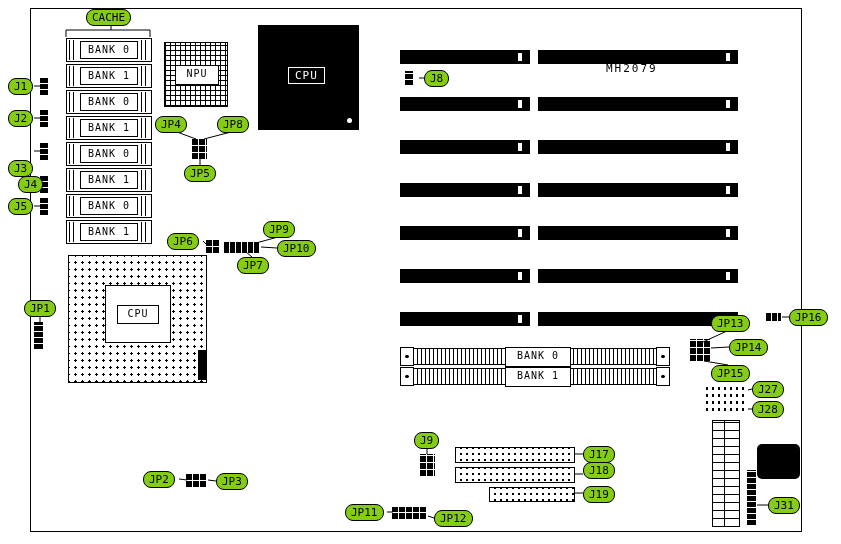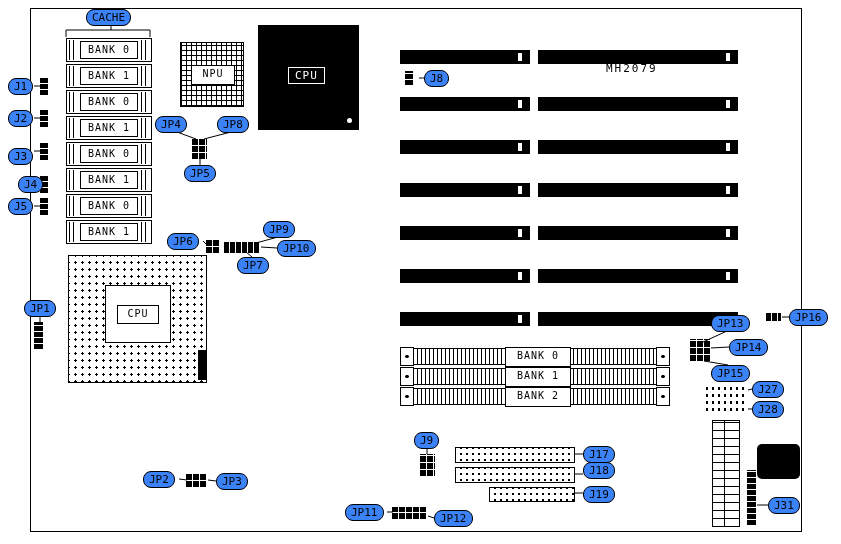--- a/index.html
+++ b/index.html
@@ -1,21 +1,21 @@
 <!DOCTYPE html>
 <html><head>
 <meta charset="utf-8">
 <title>MH2079</title>
 <style>
   html,body{margin:0;padding:0;background:#fff}
   .stage{position:relative;width:841px;height:544px;background:#fff;
     font-family:"DejaVu Sans Mono","Liberation Mono",monospace;color:#000;overflow:hidden}
   .abs{position:absolute}
   .board-outline{position:absolute;left:30px;top:8px;width:770px;height:522px;border:1px solid #000}
-  .callout{position:absolute;background:#3b82f6;border:1px solid #000;border-radius:8px;
+  .callout{position:absolute;background:#84cc16;border:1px solid #000;border-radius:8px;
     font-size:11px;line-height:15px;padding:0 5px;white-space:nowrap;z-index:6}
   .sram-chip{position:absolute;left:66px;width:84px;height:22px;border:1px solid #000;background:#fff}
   .sram-pins{position:absolute;top:1px;bottom:1px;width:8px;
     background-image:repeating-linear-gradient(90deg,#000 0 1px,transparent 1px 4px)}
   .sram-label{position:absolute;left:13px;right:13px;top:2px;bottom:2px;border:1px solid #000;
     background:#fff;font-size:10px;line-height:15px;text-align:center;letter-spacing:1px}
   .slot-black{position:absolute;background:#000;height:14px}
   .col-l{left:400px;width:130px}
   .col-r{left:538px;width:200px}
   .slot-notch{position:absolute;right:8px;top:3px;width:4px;height:8px;background:#fff}
@@ -105,21 +105,21 @@
     <div class="sram-pins" style="left:2px"></div>
     <div class="sram-pins" style="right:2px"></div>
     <div class="sram-label">BANK 0</div>
   </div>
   <div class="sram-chip" style="top:220px">
     <div class="sram-pins" style="left:2px"></div>
     <div class="sram-pins" style="right:2px"></div>
     <div class="sram-label">BANK 1</div>
   </div>
 
-  <div class="npu-socket" style="left:180px;top:42px;width:62px;height:63px">
+  <div class="npu-socket" style="left:164px;top:42px;width:62px;height:63px">
     <div class="npu-label" style="left:10px;top:22px;width:42px;height:18px">NPU</div>
   </div>
 
   <div class="cpu-chip" style="left:258px;top:25px;width:101px;height:105px">
     <div class="cpu-chip-label" style="left:30px;top:42px">CPU</div>
     <div class="cpu-dot" style="right:7px;bottom:7px"></div>
   </div>
 
   <div class="slot-black col-l" style="top:50px">
       <div class="slot-notch"></div>
@@ -177,25 +177,20 @@
 
   <div class="simm-slot" style="top:348px">
     <div class="simm-end" style="left:-1px"></div>
     <div class="simm-end" style="right:-1px"></div>
     <div class="simm-label">BANK 0</div>
   </div>
   <div class="simm-slot" style="top:368px">
     <div class="simm-end" style="left:-1px"></div>
     <div class="simm-end" style="right:-1px"></div>
     <div class="simm-label">BANK 1</div>
-  </div>
-  <div class="simm-slot" style="top:388px">
-    <div class="simm-end" style="left:-1px"></div>
-    <div class="simm-end" style="right:-1px"></div>
-    <div class="simm-label">BANK 2</div>
   </div>
 
   <div class="pin-col" style="left:40px;top:77px;width:8px;height:18px"></div>
   <div class="pin-col" style="left:40px;top:109px;width:8px;height:18px"></div>
   <div class="pin-col" style="left:40px;top:142px;width:8px;height:18px"></div>
   <div class="pin-col" style="left:40px;top:175px;width:8px;height:18px"></div>
   <div class="pin-col" style="left:40px;top:197px;width:8px;height:18px"></div>
   <div class="pin-col" style="left:405px;top:71px;width:8px;height:14px"></div>
   <div class="pin-grid" style="left:192px;top:138px;width:15px;height:21px"></div>
   <div class="pin-grid" style="left:206px;top:240px;width:14px;height:13px"></div>
@@ -250,21 +245,21 @@
       <line x1="216" y1="481" x2="208" y2="480"></line>
       <line x1="387" y1="512" x2="393" y2="512"></line>
       <line x1="434" y1="518" x2="428" y2="516"></line>
       <line x1="768" y1="505" x2="757" y2="505"></line>
     </g>
   </svg>
 
   <div class="callout" style="left:86px;top:9px">CACHE</div>
   <div class="callout" style="left:8px;top:78px">J1</div>
   <div class="callout" style="left:8px;top:110px">J2</div>
-  <div class="callout" style="left:8px;top:148px">J3</div>
+  <div class="callout" style="left:8px;top:160px">J3</div>
   <div class="callout" style="left:18px;top:176px">J4</div>
   <div class="callout" style="left:8px;top:198px">J5</div>
   <div class="callout" style="left:155px;top:116px">JP4</div>
   <div class="callout" style="left:217px;top:116px">JP8</div>
   <div class="callout" style="left:184px;top:165px">JP5</div>
   <div class="callout" style="left:424px;top:70px">J8</div>
   <div class="callout" style="left:167px;top:233px">JP6</div>
   <div class="callout" style="left:263px;top:221px">JP9</div>
   <div class="callout" style="left:237px;top:257px">JP7</div>
   <div class="callout" style="left:277px;top:240px">JP10</div>

